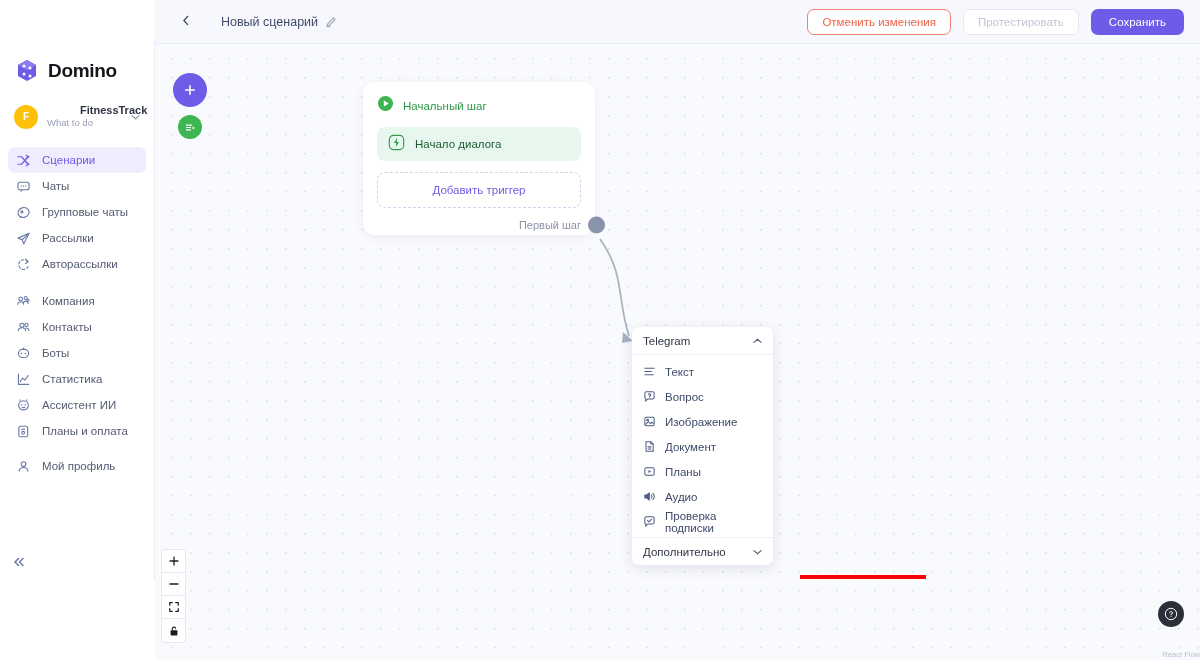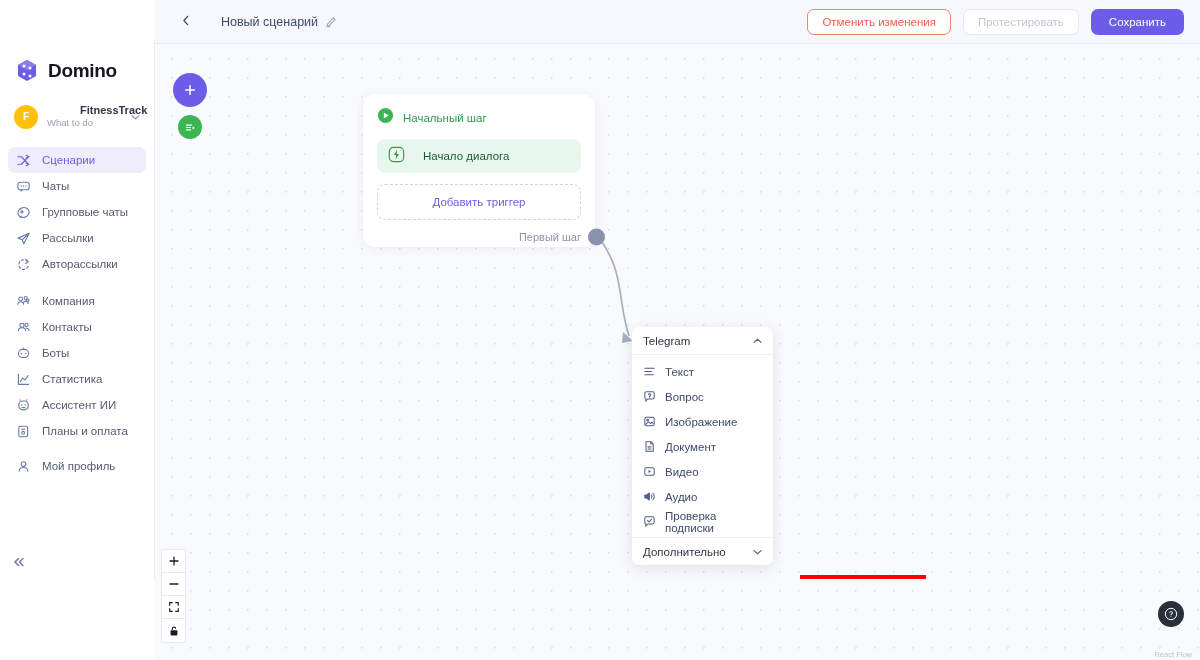--- a/index.html
+++ b/index.html
@@ -82,28 +82,28 @@
     display: flex; align-items: center; justify-content: center; font-size: 17px; line-height: 1;
   }
   .fab-green {
     position: absolute; left: 23px; top: 71px; width: 24px; height: 24px;
     border-radius: 50%; background: #3cb552; color: #fff;
     display: flex; align-items: center; justify-content: center;
   }
 
   
   .node {
-    position: absolute; left: 208px; top: 50px; width: 232px;
+    position: absolute; left: 208px; top: 38px; width: 232px;
     background: #fff; border-radius: 12px; padding: 13px 14px 2px 14px;
     box-shadow: 0 2px 10px rgba(40,50,90,.07);
   }
   .node-head { display: flex; align-items: center; gap: 9px; margin-bottom: 11px; }
   .node-head-title { font-size: 11.5px; color: #2f9a4a; font-weight: normal; }
   .node-pill {
-    display: flex; align-items: center; gap: 18px;
+    display: flex; align-items: center; gap: 10px;
     background: #e8f7ee; border-radius: 8px; height: 34px; padding: 0 11px; margin-bottom: 11px;
   }
   .node-pill-txt { font-size: 11.5px; color: #1f5c35; }
   .node-dashed {
     border: 1px dashed #cfd4ec; border-radius: 8px; height: 36px;
     display: flex; align-items: center; justify-content: center;
     color: #6c5ce7; font-size: 11.5px; margin-bottom: 9px;
   }
   .node-foot { display: flex; align-items: center; justify-content: flex-end; gap: 0px; position: relative; height: 16px; }
   .node-foot-label { font-size: 11px; color: #8d93a8; }
@@ -150,21 +150,21 @@
     height: 23px; display: flex; align-items: center; justify-content: center;
     border-bottom: 1px solid #e6e9f2; color: #1b1d22;
   }
   .zoom-btn:last-child { border-bottom: none; }
 
   .help-btn {
     position: absolute; right: 16px; bottom: 33px; width: 26px; height: 26px;
     border-radius: 50%; background: #2b2f3a; color: #fff;
     display: flex; align-items: center; justify-content: center;
   }
-  .rf-attr { position: absolute; right: 8px; bottom: 1px; font-size: 7.5px; color: #b9bfd0; }
+  .rf-attr { position: absolute; right: 0; bottom: 1px; font-size: 7.5px; color: #b9bfd0; }
 </style>
 </head>
 <body>
 
 <div class="app">
 
   <aside class="sidebar">
 
     <div class="brand">
       <span class="brand-logo">
@@ -479,21 +479,21 @@
             <span>Документ</span>
           </div>
 
           <div class="menu-item">
             <span class="ic">
               <svg viewBox="0 0 14 14" width="13" height="13" fill="none" stroke="#4f5d85" stroke-width="1.1">
                 <rect x="2" y="3" width="10" height="8" rx="1.3"></rect>
                 <path d="M5.9 5.5 L8.9 7 L5.9 8.5 Z" fill="#4f5d85" stroke="none"></path>
               </svg>
             </span>
-            <span>Видео</span>
+            <span>Планы</span>
           </div>
 
           <div class="menu-item">
             <span class="ic">
               <svg viewBox="0 0 14 14" width="13" height="13" fill="none" stroke="#4f5d85" stroke-width="1.1" stroke-linejoin="round">
                 <path d="M2 5.4 H4 L6.8 3.2 V10.8 L4 8.6 H2 Z" fill="#4f5d85"></path>
                 <path d="M8.8 5.2 A2.4 2.4 0 0 1 8.8 8.8" stroke-linecap="round"></path>
                 <path d="M10.6 3.6 A4.6 4.6 0 0 1 10.6 10.4" stroke-linecap="round"></path>
               </svg>
             </span>

